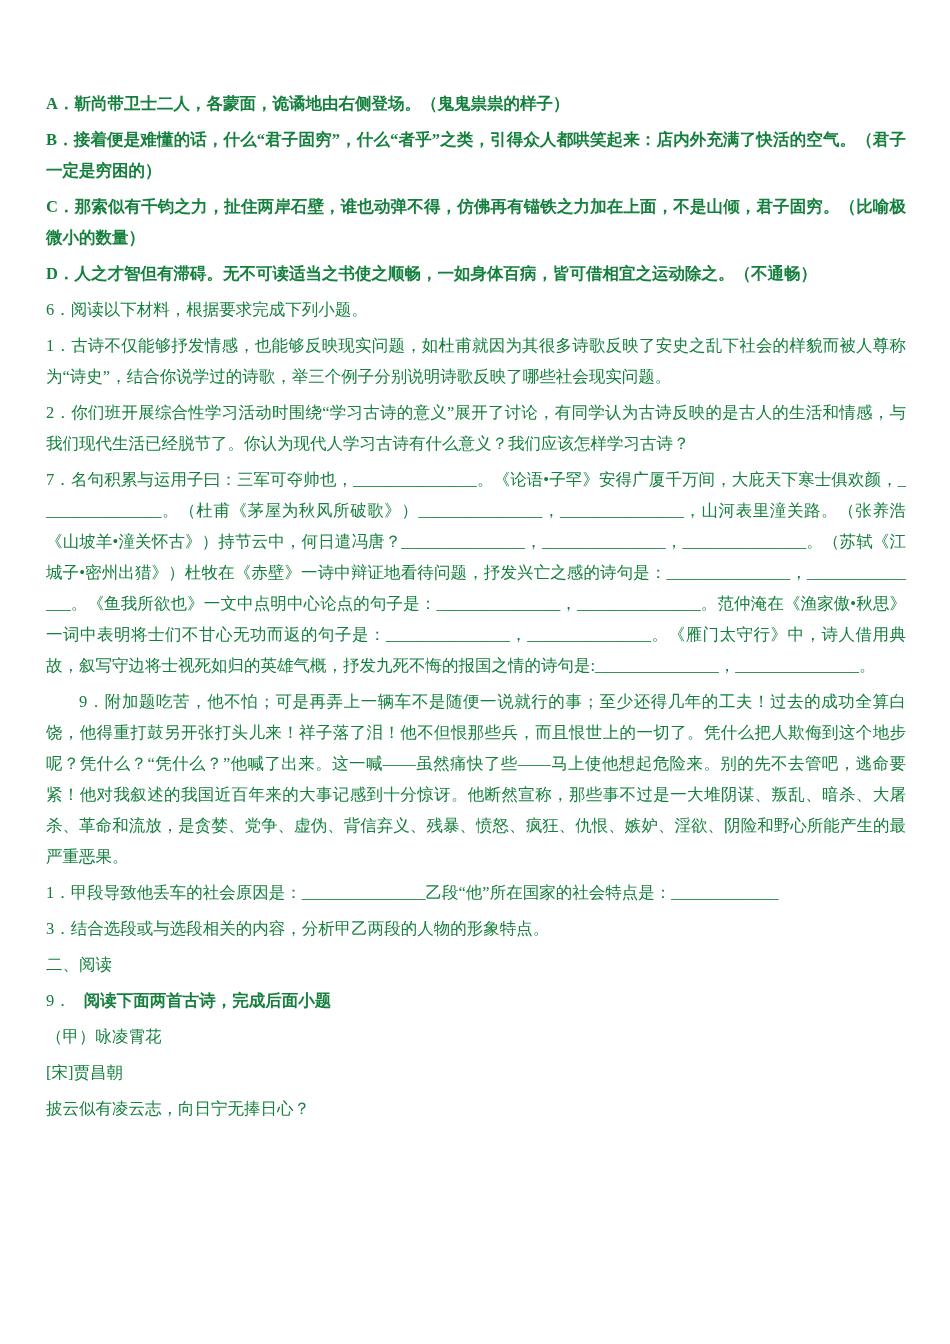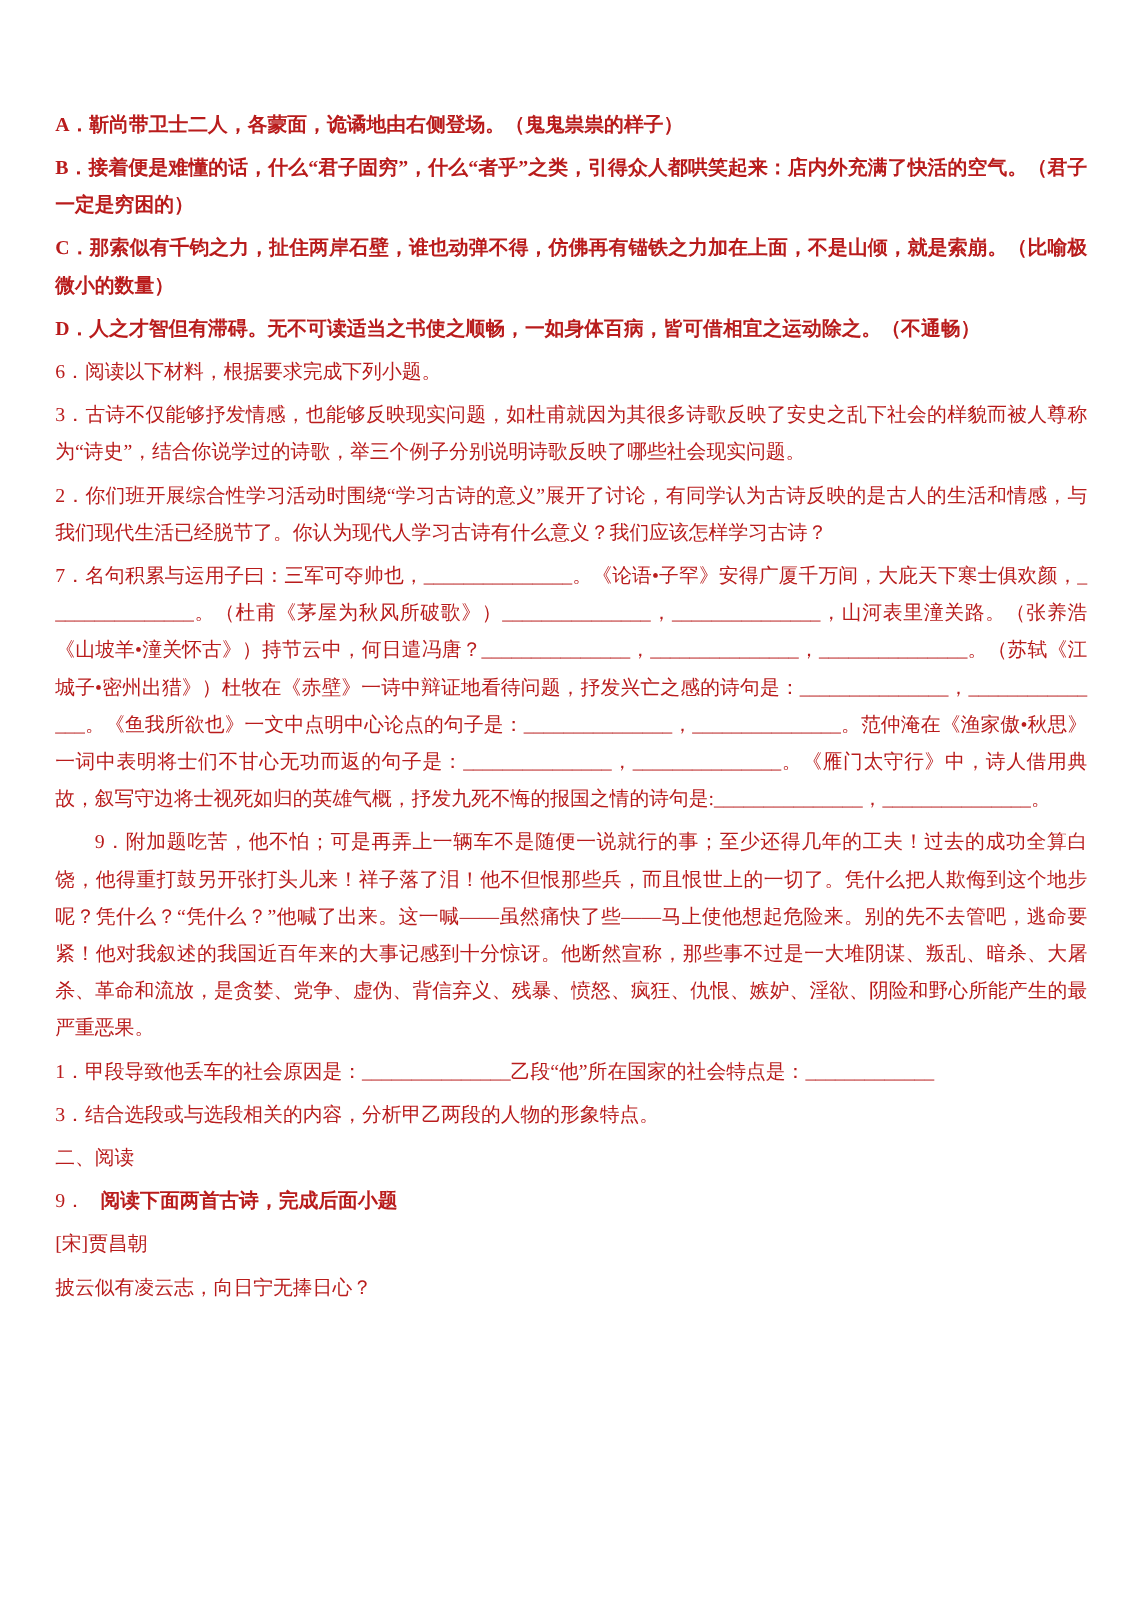--- a/index.html
+++ b/index.html
@@ -22,21 +22,21 @@
       padding: 88px 44px 20px 46px;
       background: #ffffff;
     }
     .para {
       margin: 0 0 5px 0;
       font-size: 16.5px;
       line-height: 31px;
       text-align: justify;
       overflow-wrap: anywhere;
       word-break: break-all;
-      color: #b91c1c;
+      color: #15803d;
     }
     .bold {
       font-weight: normal;
     }
     .indent-first {
       text-indent: 2em;
     }
     .opt {
       font-weight: bold;
     }
@@ -48,33 +48,34 @@
       padding-left: 13px;
     }
   </style>
 </head>
 <body>
 
 <div class="page">
 
   <p class="para opt">A．靳尚带卫士二人，各蒙面，诡谲地由右侧登场。（鬼鬼祟祟的样子）</p>
   <p class="para opt">B．接着便是难懂的话，什么“君子固穷”，什么“者乎”之类，引得众人都哄笑起来：店内外充满了快活的空气。（君子一定是穷困的）</p>
-  <p class="para opt">C．那索似有千钧之力，扯住两岸石壁，谁也动弹不得，仿佛再有锚铁之力加在上面，不是山倾，就是索崩。（比喻极微小的数量）</p>
+  <p class="para opt">C．那索似有千钧之力，扯住两岸石壁，谁也动弹不得，仿佛再有锚铁之力加在上面，不是山倾，君子固穷。（比喻极微小的数量）</p>
   <p class="para opt">D．人之才智但有滞碍。无不可读适当之书使之顺畅，一如身体百病，皆可借相宜之运动除之。（不通畅）</p>
 
   <p class="para">6．阅读以下材料，根据要求完成下列小题。</p>
-  <p class="para">3．古诗不仅能够抒发情感，也能够反映现实问题，如杜甫就因为其很多诗歌反映了安史之乱下社会的样貌而被人尊称为“诗史”，结合你说学过的诗歌，举三个例子分别说明诗歌反映了哪些社会现实问题。</p>
+  <p class="para">1．古诗不仅能够抒发情感，也能够反映现实问题，如杜甫就因为其很多诗歌反映了安史之乱下社会的样貌而被人尊称为“诗史”，结合你说学过的诗歌，举三个例子分别说明诗歌反映了哪些社会现实问题。</p>
   <p class="para">2．你们班开展综合性学习活动时围绕“学习古诗的意义”展开了讨论，有同学认为古诗反映的是古人的生活和情感，与我们现代生活已经脱节了。你认为现代人学习古诗有什么意义？我们应该怎样学习古诗？</p>
 
   <p class="para">7．名句积累与运用子曰：三军可夺帅也，_______________。《论语•子罕》安得广厦千万间，大庇天下寒士俱欢颜，_______________。（杜甫《茅屋为秋风所破歌》）_______________，_______________，山河表里潼关路。（张养浩《山坡羊•潼关怀古》）持节云中，何日遣冯唐？_______________，_______________，_______________。（苏轼《江城子•密州出猎》）杜牧在《赤壁》一诗中辩证地看待问题，抒发兴亡之感的诗句是：_______________，_______________。《鱼我所欲也》一文中点明中心论点的句子是：_______________，_______________。范仲淹在《渔家傲•秋思》一词中表明将士们不甘心无功而返的句子是：_______________，_______________。《雁门太守行》中，诗人借用典故，叙写守边将士视死如归的英雄气概，抒发九死不悔的报国之情的诗句是:_______________，_______________。</p>
 
   <p class="para indent-first">9．附加题吃苦，他不怕；可是再弄上一辆车不是随便一说就行的事；至少还得几年的工夫！过去的成功全算白饶，他得重打鼓另开张打头儿来！祥子落了泪！他不但恨那些兵，而且恨世上的一切了。凭什么把人欺侮到这个地步呢？凭什么？“凭什么？”他喊了出来。这一喊——虽然痛快了些——马上使他想起危险来。别的先不去管吧，逃命要紧！他对我叙述的我国近百年来的大事记感到十分惊讶。他断然宣称，那些事不过是一大堆阴谋、叛乱、暗杀、大屠杀、革命和流放，是贪婪、党争、虚伪、背信弃义、残暴、愤怒、疯狂、仇恨、嫉妒、淫欲、阴险和野心所能产生的最严重恶果。</p>
   <p class="para">1．甲段导致他丢车的社会原因是：_______________乙段“他”所在国家的社会特点是：_____________</p>
   <p class="para">3．结合选段或与选段相关的内容，分析甲乙两段的人物的形象特点。</p>
 
   <p class="para bold">二、阅读</p>
 
   <p class="para"><span class="inline-label">9．</span><span class="inline-bold">阅读下面两首古诗，完成后面小题</span></p>
 
+  <p class="para bold">（甲）咏凌霄花</p>
   <p class="para bold">[宋]贾昌朝</p>
   <p class="para bold">披云似有凌云志，向日宁无捧日心？</p>
 
 </div>
 
 </body></html>

